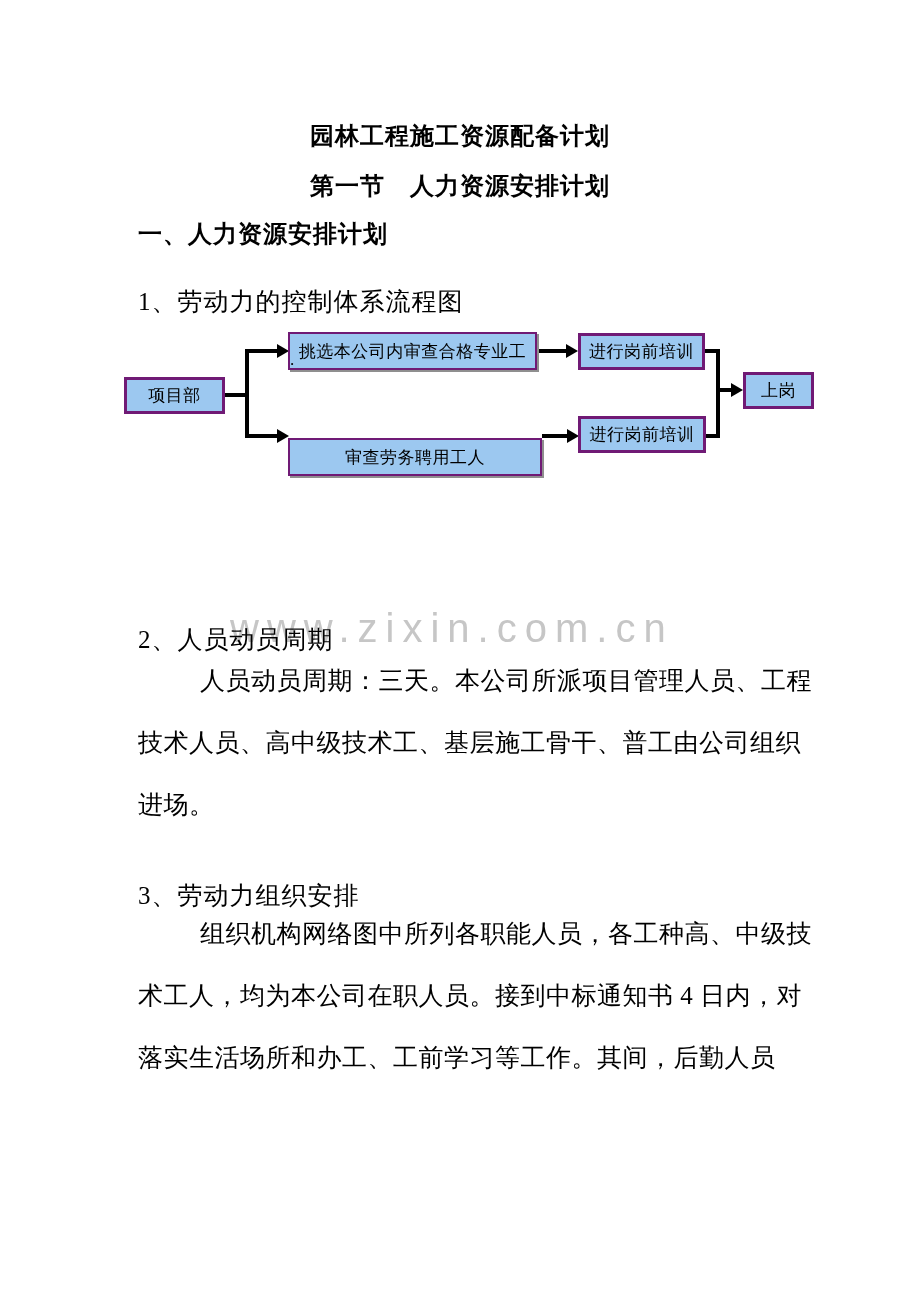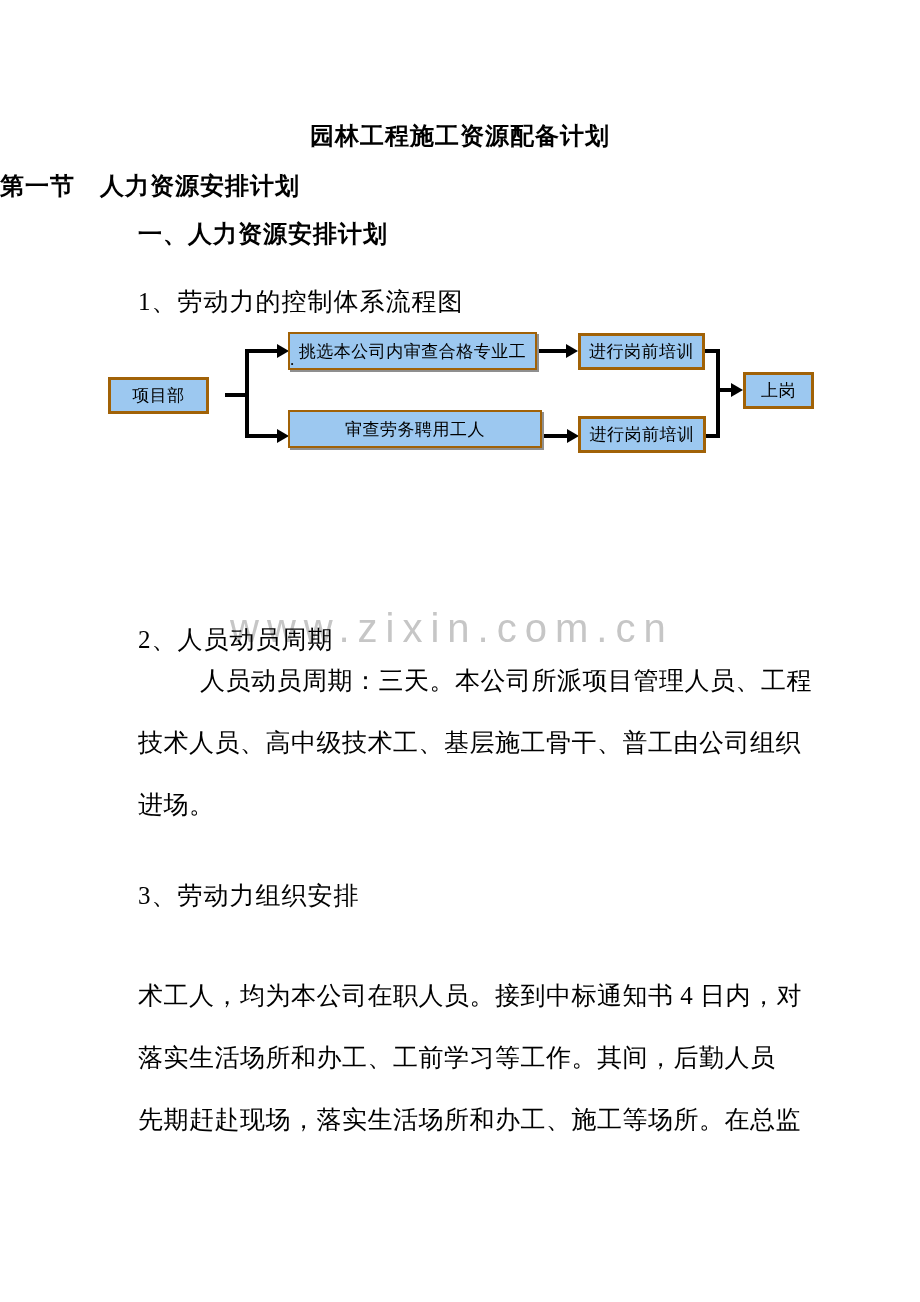--- a/index.html
+++ b/index.html
@@ -7,52 +7,52 @@
     position:relative;
     width:920px;height:1186px;
     background:#ffffff;
     overflow:hidden;
     font-family:"Liberation Serif","DejaVu Serif",serif;
     color:#000;
   }
   .abs{position:absolute;white-space:pre;}
   
   .title{left:0;top:120px;width:920px;text-align:center;font-size:24px;font-weight:bold;letter-spacing:1px;}
-  .subtitle{left:0;top:170px;width:920px;text-align:left;font-size:24px;font-weight:bold;letter-spacing:1px;}
+  .subtitle{left:0;top:170px;width:920px;text-align:center;font-size:24px;font-weight:bold;letter-spacing:1px;}
   .h1{left:138px;top:218px;font-size:24px;font-weight:bold;letter-spacing:1px;}
   .li{left:138px;font-size:25px;letter-spacing:1px;margin-top:24px;}
   .li1{top:261px;}
   .li2{top:599px;}
   .li3{top:855px;}
   
   .bl{left:138px;font-size:25px;letter-spacing:0.5px;}
   .ind{left:200px;}
   
   .watermark{
     left:230px;top:606px;
     font-family:"Liberation Sans","DejaVu Sans",sans-serif;
     font-size:40px;letter-spacing:8px;
     color:#c6c6c6;z-index:0;
   }
   .fg{z-index:2;}
   
   .node{
     position:absolute;
     background:#9CC8F0;
-    border:3px solid #a16207;
+    border:3px solid #701a75;
     box-sizing:border-box;
     display:flex;align-items:center;justify-content:center;
     font-size:17px;letter-spacing:0.5px;
     z-index:2;
   }
   .node.thin{border-width:2px;box-shadow:2px 2px 0 0 #8f8f8f;}
-  .n-project{left:108px;top:377px;width:101px;height:37px;}
+  .n-project{left:124px;top:377px;width:101px;height:37px;}
   .n-select {left:288px;top:332px;width:249px;height:38px;}
   .n-train1 {left:578px;top:333px;width:127px;height:37px;}
-  .n-review {left:288px;top:410px;width:254px;height:38px;}
+  .n-review {left:288px;top:438px;width:254px;height:38px;}
   .n-train2 {left:578px;top:416px;width:128px;height:37px;}
   .n-post   {left:743px;top:372px;width:71px;height:37px;}
   .conn{position:absolute;background:#000;z-index:1;}
   .c-h1{left:225px;top:393px;width:24px;height:4px;}
   .c-v1{left:245px;top:349px;width:4px;height:89px;}
   .c-h2{left:249px;top:349px;width:28px;height:4px;}
   .c-h3{left:249px;top:434px;width:28px;height:4px;}
   .c-h4{left:537px;top:349px;width:29px;height:4px;}
   .c-h5{left:542px;top:434px;width:25px;height:4px;}
   .c-h6{left:704px;top:349px;width:14px;height:4px;}
@@ -123,17 +123,17 @@
 
   <div class="abs li li2 fg">2、人员动员周期</div>
   <div class="abs watermark">www.zixin.com.cn</div>
 
   <div class="abs bl ind fg" style="top:664px">人员动员周期：三天。本公司所派项目管理人员、工程</div>
   <div class="abs bl fg" style="top:726px">技术人员、高中级技术工、基层施工骨干、普工由公司组织</div>
   <div class="abs bl fg" style="top:788px">进场。</div>
 
   <div class="abs li li3 fg">3、劳动力组织安排</div>
 
+  <div class="abs bl ind fg" style="top:917px">组织机构网络图中所列各职能人员，各工种高、中级技</div>
   <div class="abs bl fg" style="top:979px">术工人，均为本公司在职人员。接到中标通知书 4 日内，对</div>
   <div class="abs bl fg" style="top:1041px">落实生活场所和办工、工前学习等工作。其间，后勤人员</div>
-  <div class="abs bl fg" style="top:1103px">先期赶赴现场，落实生活场所和办工、施工等场所。在总监</div>
 
 </div>
 
 </body></html>

